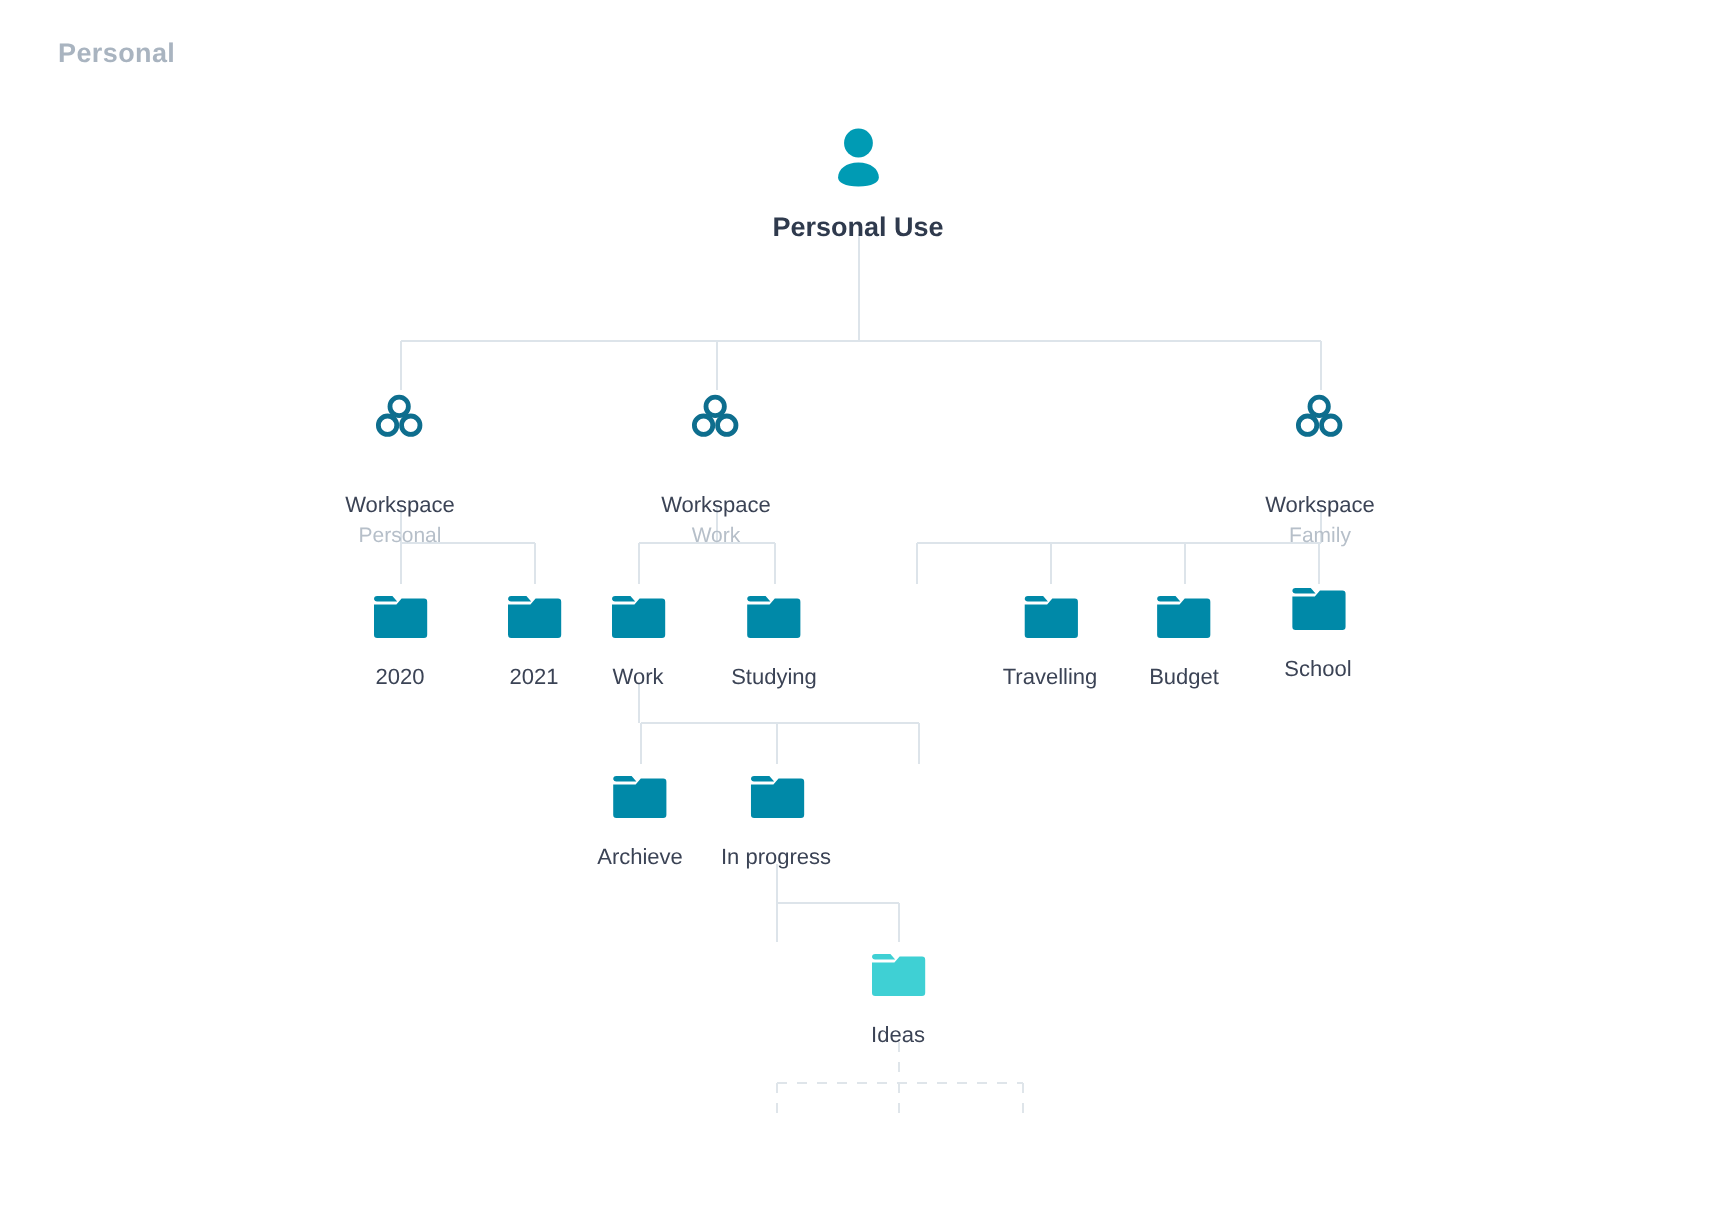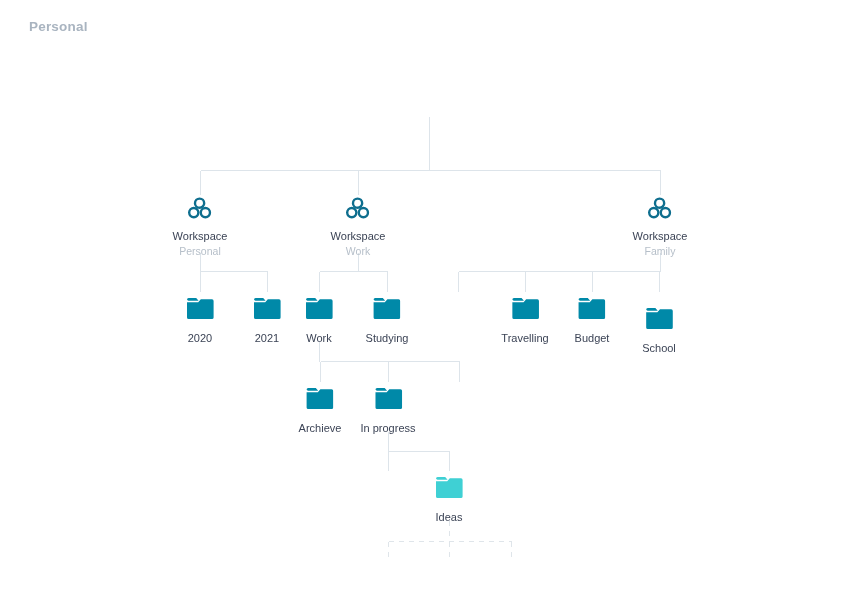--- a/index.html
+++ b/index.html
@@ -32,21 +32,21 @@
     white-space:nowrap;
   }
   .node .sub{
     display:block;color:#b6bfc9;line-height:1.25;white-space:nowrap;
   }
 
   
   .root .lbl{font-size:13.5px;font-weight:bold;color:#2f3a4d;margin-top:7px;}
 
   
-  .ws .lbl{font-size:11px;color:#3b4355;margin-top:6px;}
+  .ws .lbl{font-size:11px;color:#3b4355;margin-top:22px;}
   .ws .sub{font-size:10.5px;margin-top:2px;}
 
   
   .folder .lbl{font-size:11px;margin-top:7px;}
   .folder.wrap .lbl{white-space:normal;width:78px;margin-left:auto;margin-right:auto;}
 </style>
 </head>
 <body>
 
 <div id="canvas">
@@ -93,20 +93,29 @@
 
     <g fill="none" stroke="#dfe5ea" stroke-width="1.3" stroke-dasharray="5 5" shape-rendering="crispEdges">
       <path d="M449.5 521 L449.5 541.5"></path>
       <path d="M388.5 541.5 L511.5 541.5"></path>
       <path d="M388.5 541.5 L388.5 561"></path>
       <path d="M449.5 541.5 L449.5 561"></path>
       <path d="M511.5 541.5 L511.5 561"></path>
     </g>
   </svg>
 
+  <div class="node root" style="left:429px;top:62px;">
+    <span class="icon">
+      <svg width="30" height="32" viewBox="0 0 30 32" xmlns="http://www.w3.org/2000/svg">
+        <circle cx="15" cy="9.5" r="7.2" fill="#009bb4"></circle>
+        <path d="M15 19.2c-6.2 0-10.2 3.3-10.2 7.6 0 2.6 3.4 4.4 10.2 4.4s10.2-1.8 10.2-4.4c0-4.3-4-7.6-10.2-7.6z" fill="#009bb4"></path>
+      </svg>
+    </span>
+    <span class="lbl">Personal Use</span>
+  </div>
 
   <div class="node ws" style="left:200px;top:197px;">
     <span class="icon">
       <svg width="24" height="23" viewBox="0 0 24 23" xmlns="http://www.w3.org/2000/svg">
         <g fill="none" stroke="#0e6e8e" stroke-width="2.4">
           <circle cx="12" cy="6.2" r="4.6"></circle>
           <circle cx="6.2" cy="15.6" r="4.6"></circle>
           <circle cx="17.8" cy="15.6" r="4.6"></circle>
         </g>
       </svg>
@@ -197,21 +206,21 @@
   <div class="node folder" style="left:592px;top:296px;">
     <span class="icon">
       <svg width="28" height="25" viewBox="0 0 28 25" xmlns="http://www.w3.org/2000/svg">
         <path d="M1 3.6a1.6 1.6 0 0 1 1.6-1.6h7.6l2.4 2.7h-10a1.6 1.6 0 0 1-1.6-1.1z" fill="#0089a8"></path>
         <path d="M1 6.2h11.2l2.6-2.9h11.2a1.6 1.6 0 0 1 1.6 1.6v16.5a1.6 1.6 0 0 1-1.6 1.6H2.6A1.6 1.6 0 0 1 1 21.4z" fill="#0089a8"></path>
       </svg>
     </span>
     <span class="lbl">Budget</span>
   </div>
 
-  <div class="node folder" style="left:659px;top:306px;">
+  <div class="node folder" style="left:659px;top:292px;">
     <span class="icon">
       <svg width="28" height="25" viewBox="0 0 28 25" xmlns="http://www.w3.org/2000/svg">
         <path d="M1 3.6a1.6 1.6 0 0 1 1.6-1.6h7.6l2.4 2.7h-10a1.6 1.6 0 0 1-1.6-1.1z" fill="#0089a8"></path>
         <path d="M1 6.2h11.2l2.6-2.9h11.2a1.6 1.6 0 0 1 1.6 1.6v16.5a1.6 1.6 0 0 1-1.6 1.6H2.6A1.6 1.6 0 0 1 1 21.4z" fill="#0089a8"></path>
       </svg>
     </span>
     <span class="lbl">School</span>
   </div>
 
   <div class="node folder" style="left:320px;top:386px;">

